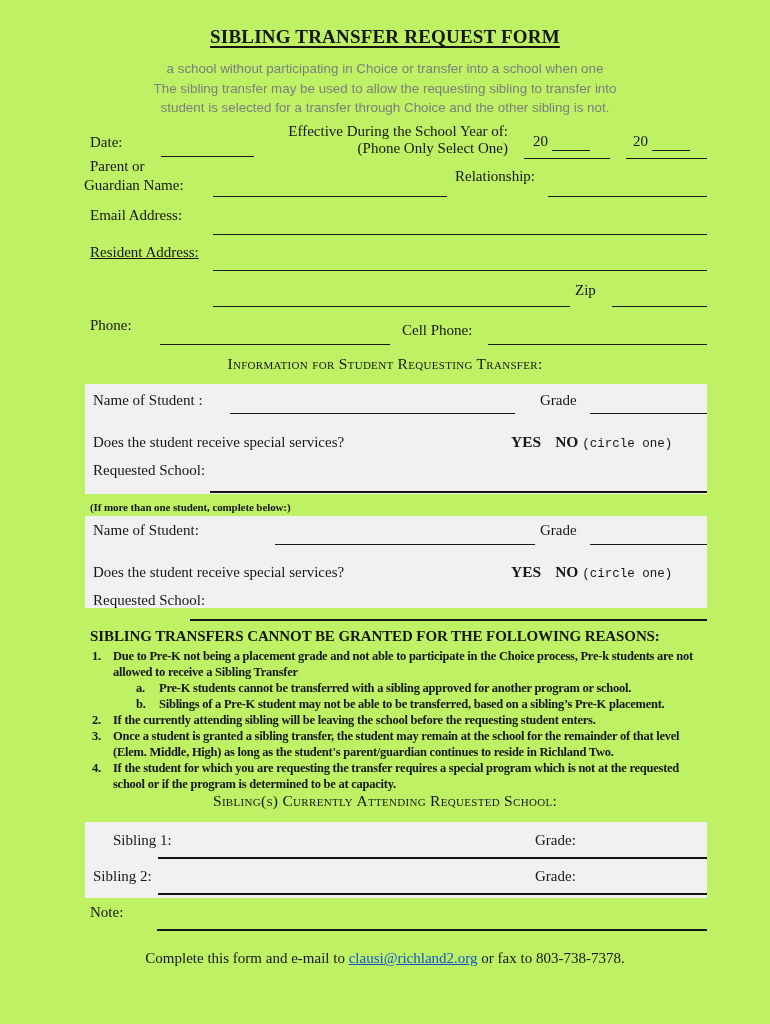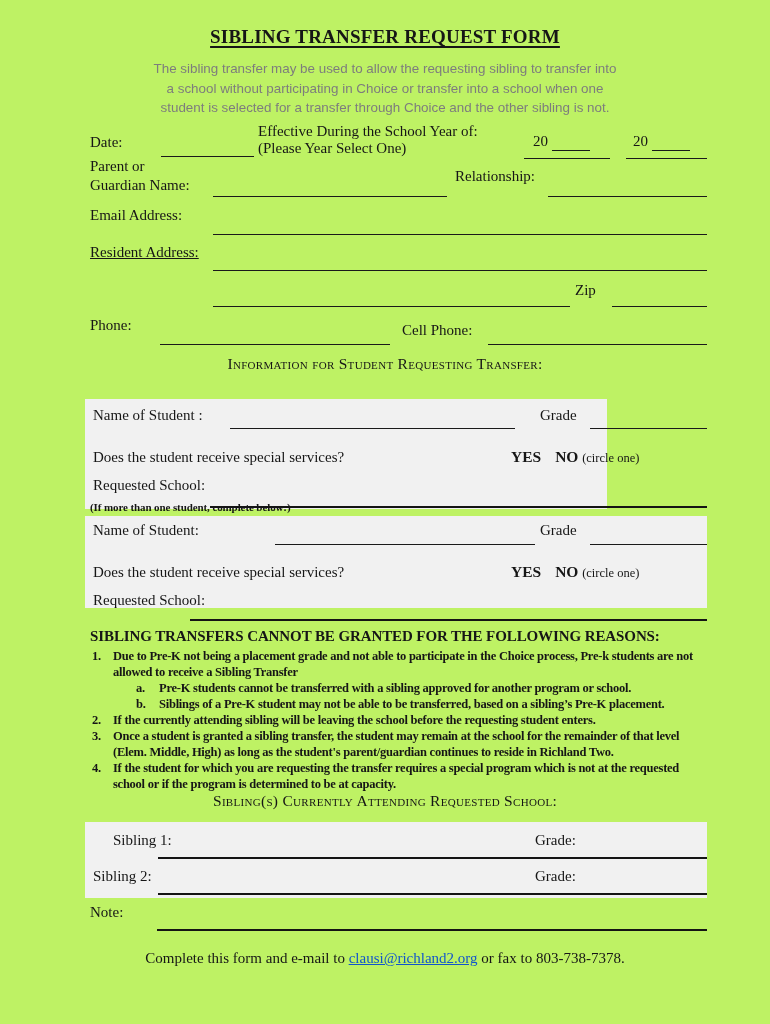--- a/index.html
+++ b/index.html
@@ -34,21 +34,21 @@
   }
   .lbl{position:absolute;white-space:nowrap;text-align:right;}
   .center-head{
     left:0;right:0;text-align:center;
     font-variant:small-caps;font-size:15.5px;letter-spacing:.3px;
   }
   .graybox{position:absolute;background:var(--boxbg);}
   .yesno{position:absolute;white-space:nowrap;}
   .yesno .yn{font-weight:bold;font-size:15.5px;}
   .yesno .gap{display:inline-block;width:14px;}
-  .yesno .hint{font-size:12.5px;}
+  .yesno .hint{font-size:12.5px;font-family:Liberation Mono, monospace;}
   .smallnote{position:absolute;font-size:11px;font-weight:bold;letter-spacing:-0.1px;}
   .reasons-head{position:absolute;font-size:15px;font-weight:bold;letter-spacing:-0.1px;}
   .rlist{position:absolute;font-size:12.5px;font-weight:bold;line-height:16px;letter-spacing:-0.25px;}
   .ritem{display:flex;}
   .rnum{width:21px;flex:none;}
   .rtext{flex:1;}
   .rsub{display:flex;margin-left:44px;}
   .rletter{width:23px;flex:none;font-weight:bold;}
   .footer{
     left:0;right:0;top:950px;text-align:center;font-size:15px;
@@ -58,64 +58,64 @@
 </head>
 <body>
 
 <div class="page">
 
   <div class="abs title">
     <span>SIBLING TRANSFER REQUEST FORM</span>
   </div>
 
   <div class="abs intro">
+    <div>a school without participating in Choice or transfer into a school when one</div>
     <div>The sibling transfer may be used to allow the requesting sibling to transfer into</div>
-    <div>a school without participating in Choice or transfer into a school when one</div>
     <div>student is selected for a transfer through Choice and the other sibling is not.</div>
   </div>
 
   <div class="lbl" style="left:90px;top:134px;">Date:</div>
   <div class="ln" style="left:161px;top:156px;width:93px;"></div>
 
-  <div class="lbl" style="left:258px;top:123px;width:250px;text-align:left;white-space:normal;">
+  <div class="lbl" style="left:258px;top:123px;width:250px;text-align:right;white-space:normal;">
     <div>Effective During the School Year of:</div>
-    <div>(Please Year Select One)</div>
+    <div>(Phone Only Select One)</div>
   </div>
 
   <div class="lbl" style="left:533px;top:133px;">20</div>
   <div class="ln" style="left:552px;top:150px;width:38px;"></div>
   <div class="ln" style="left:524px;top:158px;width:86px;"></div>
 
   <div class="lbl" style="left:633px;top:133px;">20</div>
   <div class="ln" style="left:652px;top:150px;width:38px;"></div>
   <div class="ln" style="left:626px;top:158px;width:81px;"></div>
 
   <div class="lbl" style="left:90px;top:158px;">Parent or</div>
-  <div class="lbl" style="left:90px;top:177px;">Guardian Name:</div>
+  <div class="lbl" style="left:84px;top:177px;">Guardian Name:</div>
   <div class="ln" style="left:213px;top:196px;width:234px;"></div>
   <div class="lbl" style="left:455px;top:168px;">Relationship:</div>
   <div class="ln" style="left:548px;top:196px;width:159px;"></div>
 
   <div class="lbl" style="left:90px;top:207px;">Email Address:</div>
   <div class="ln" style="left:213px;top:234px;width:494px;"></div>
 
   <div class="lbl" style="left:90px;top:244px;text-decoration:underline;">Resident Address:</div>
   <div class="ln" style="left:213px;top:270px;width:494px;"></div>
   <div class="ln" style="left:213px;top:306px;width:357px;"></div>
   <div class="lbl" style="left:575px;top:282px;">Zip</div>
   <div class="ln" style="left:612px;top:306px;width:95px;"></div>
 
   <div class="lbl" style="left:90px;top:317px;">Phone:</div>
   <div class="ln" style="left:160px;top:344px;width:230px;"></div>
   <div class="lbl" style="left:402px;top:322px;">Cell Phone:</div>
   <div class="ln" style="left:488px;top:344px;width:219px;"></div>
 
   <div class="abs center-head" style="top:355px;">Information for Student Requesting Transfer:</div>
 
-  <div class="graybox" style="left:85px;top:399px;width:522px;height:110px;">
+  <div class="graybox" style="left:85px;top:384px;width:622px;height:110px;">
     <div class="lbl" style="left:8px;top:8px;">Name of Student :</div>
     <div class="ln" style="left:145px;top:29px;width:285px;"></div>
     <div class="lbl" style="left:455px;top:8px;">Grade</div>
     <div class="ln" style="left:505px;top:29px;width:117px;"></div>
     <div class="lbl" style="left:8px;top:50px;">Does the student receive special services?</div>
     <div class="yesno" style="left:426px;top:49px;"><span class="yn">YES</span><span class="gap"></span><span class="yn">NO</span> <span class="hint">(circle one)</span></div>
     <div class="lbl" style="left:8px;top:78px;">Requested School:</div>
     <div class="ln thick" style="left:125px;top:107px;width:497px;"></div>
   </div>
 

